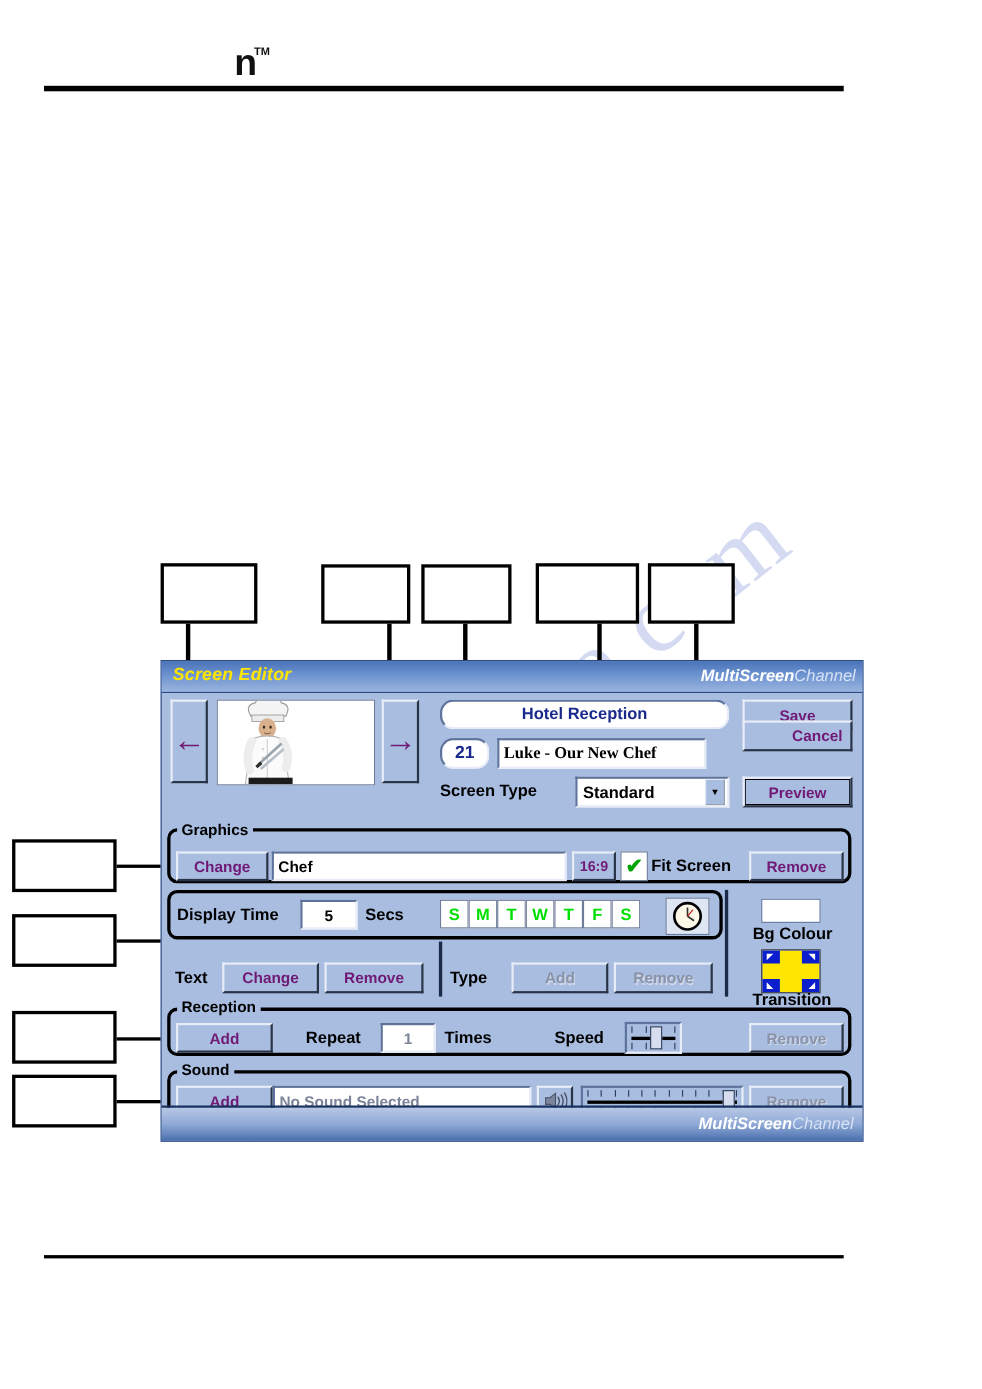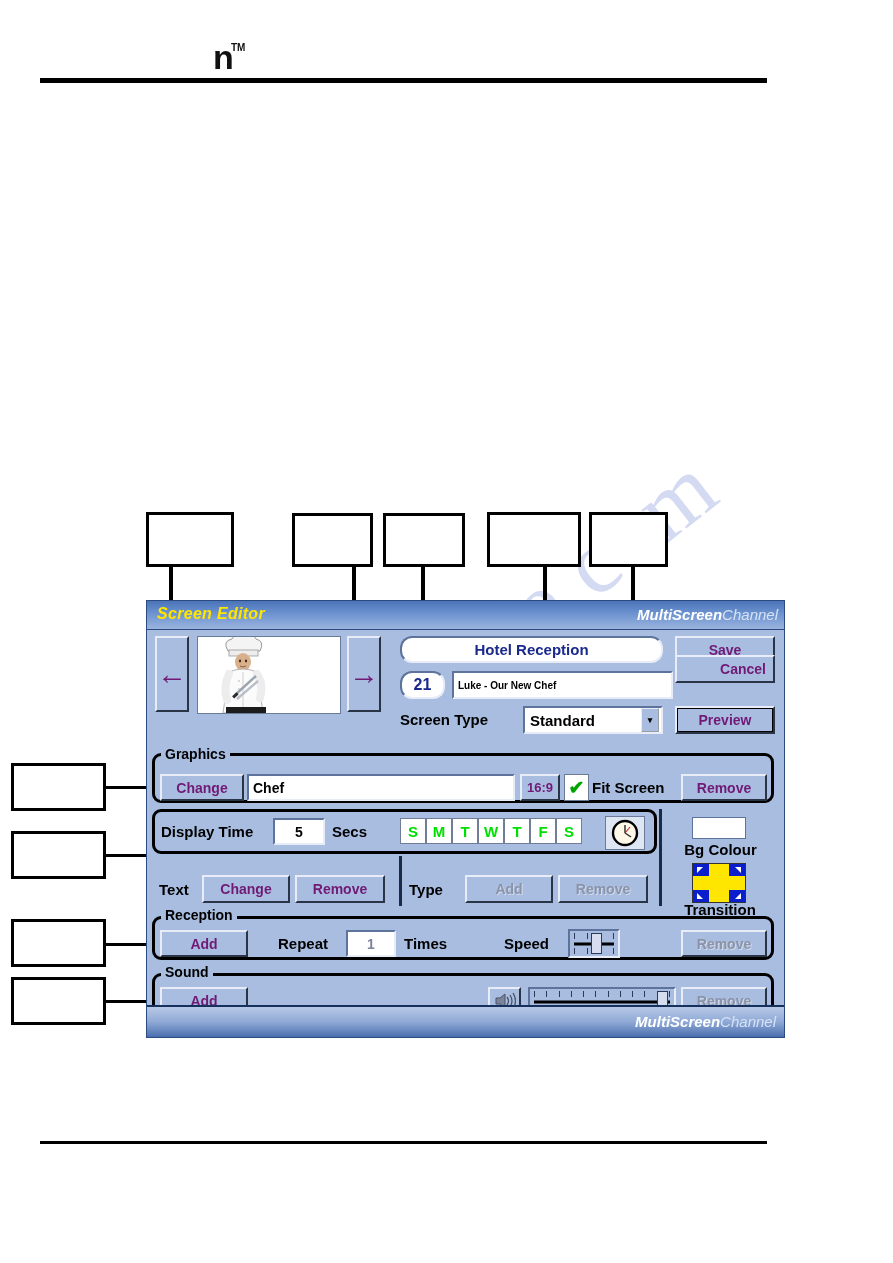--- a/index.html
+++ b/index.html
@@ -271,21 +271,21 @@
   </div>
 
   <div class="btn" style="position:absolute;left:200px;top:35px;width:34px;height:76px;">
     <span class="navarrow">→</span>
   </div>
 
   <div class="field center blue" style="position:absolute;left:253px;top:35px;width:263px;height:27px;font-size:15px;">Hotel Reception</div>
 
   <div class="field center blue" style="position:absolute;left:253px;top:70px;width:45px;height:28px;font-size:16px;">21</div>
 
-  <div class="field" style="position:absolute;left:305px;top:70px;width:221px;height:28px;font-size:10px;">Luke - Our New Chef</div>
+  <div class="field" style="position:absolute;left:305px;top:70px;width:190px;height:28px;font-size:15px;font-family:Liberation Serif, serif;">Luke - Our New Chef</div>
 
   <div style="position:absolute;left:253px;top:110px;width:120px;font-weight:bold;font-size:15px;color:#000;">Screen Type</div>
   <div class="field" style="position:absolute;left:376px;top:105px;width:140px;height:28px;padding:0;">
     <span style="flex:1;padding-left:5px;font-size:15px;">Standard</span>
     <span style="width:16px;height:22px;margin-right:2px;background:#a8bde0;border:1px outset #e7ecf7;display:flex;align-items:center;justify-content:center;font-size:9px;">▾</span>
   </div>
 
   <div class="btn" style="position:absolute;left:528px;top:35px;width:100px;height:28px;">Save</div>
   <div class="btn" style="position:absolute;left:528px;top:54px;width:100px;height:28px;padding-left:36px;">Cancel</div>
   <div class="btn focus" style="position:absolute;left:528px;top:105px;width:100px;height:28px;">Preview</div>
@@ -379,20 +379,21 @@
     </div>
     <div class="thumb" style="left:21px;"></div>
   </div>
 
   <div class="btn disabled" style="position:absolute;left:534px;top:329px;width:86px;height:27px;">Remove</div>
 
   <div class="group" style="left:5px;top:372px;width:622px;height:44px;"></div>
   <div class="group-label" style="left:14px;top:363px;">Sound</div>
 
   <div class="btn" style="position:absolute;left:13px;top:386px;width:88px;height:27px;">Add</div>
+  <div class="field grey" style="position:absolute;left:101px;top:386px;width:235px;height:27px;">No Sound Selected</div>
 
   <div class="btn" style="position:absolute;left:341px;top:386px;width:33px;height:27px;">
     <svg width="22" height="18" viewBox="0 0 22 18">
       <path d="M2 6 H6 L11 2 V16 L6 12 H2 Z" fill="#7b849b" stroke="#4a5268" stroke-width="1"></path>
       <path d="M13 5 q3 4 0 8" stroke="#4a5268" stroke-width="1.3" fill="none"></path>
       <path d="M16 3 q4 6 0 12" stroke="#4a5268" stroke-width="1.3" fill="none"></path>
       <path d="M19 1 q5 8 0 16" stroke="#4a5268" stroke-width="1.3" fill="none"></path>
     </svg>
   </div>
 

